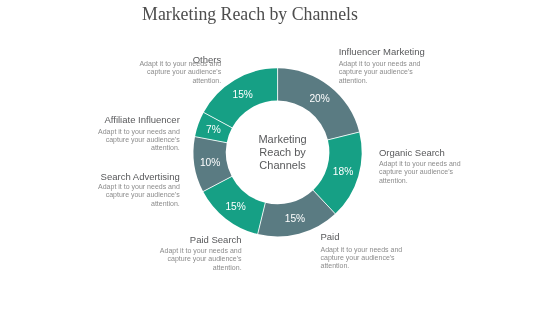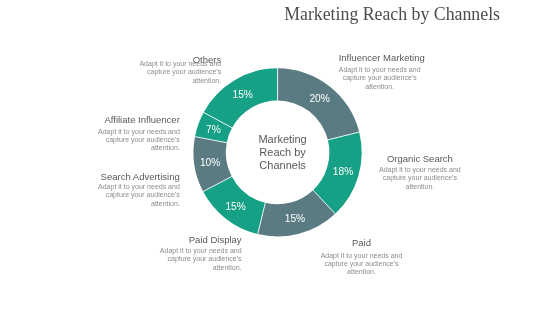--- a/index.html
+++ b/index.html
@@ -1,26 +1,26 @@
 <!DOCTYPE html>
 <html><head>
 <meta charset="utf-8">
 <style>
   html,body{margin:0;padding:0;background:#fff;}
   body{width:560px;height:315px;overflow:hidden;
        font-family:"Liberation Sans",sans-serif;font-variant-ligatures:none;}
   .slide{position:relative;width:560px;height:315px;background:#ffffff;}
-  .title{position:absolute;left:0;top:4px;width:500px;text-align:right;
+  .title{position:absolute;left:0;top:4px;width:500px;text-align:center;
          font-family:"Liberation Serif",serif;font-size:17.8px;color:#4d4d4d;}
   svg.chart{position:absolute;left:0;top:0;width:560px;height:315px;display:block;}
   .cb{position:absolute;}
   .cb.hd{font-size:9.5px;color:#58595b;line-height:11px;white-space:nowrap;}
   .cb.bd{font-size:7px;color:#8c8c8c;line-height:8.2px;}
   .cb.r{text-align:right;}
-  .cb.l{text-align:center;margin-top:6px;}
+  .cb.l{text-align:left;}
 </style>
 </head>
 <body>
 
 <div class="slide">
   <div class="title">Marketing Reach by Channels</div>
   <svg class="chart" id="donut" viewBox="0 0 560 315">
       <path d="M277.6 68.30000000000001 A84.1 84.1 0 0 1 359.2018705798113 132.05436858006794 L327.86131862109664 139.8684458079372 A51.8 51.8 0 0 0 277.6 100.60000000000001 Z" fill="#5a7b82"></path>
       <path d="M359.2018705798113 132.05436858006794 A84.1 84.1 0 0 1 335.17041160860276 213.7062615661407 L313.0595400871061 190.16057490042914 A51.8 51.8 0 0 0 327.86131862109664 139.8684458079372 Z" fill="#16a085"></path>
       <path d="M335.17041160860276 213.7062615661407 A84.1 84.1 0 0 1 257.6819119158815 234.10728099180204 L265.331784033801 202.72624441587809 A51.8 51.8 0 0 0 313.0595400871061 190.16057490042914 Z" fill="#5a7b82"></path>
@@ -52,16 +52,16 @@
       <div class="cb hd l" style="top: 46.4px; left: 338.7px; width: 82px;">Influencer Marketing</div>
       <div class="cb bd l" style="top: 60.2px; left: 338.7px; width: 82px;">Adapt it to your needs and capture your audience's attention.</div>
       <div class="cb hd r" style="top: 114.4px; left: 97.8px; width: 82px;">Affiliate Influencer</div>
       <div class="cb bd r" style="top: 127.6px; left: 97.8px; width: 82px;">Adapt it to your needs and capture your audience's attention.</div>
       <div class="cb hd l" style="top: 146.7px; left: 378.9px; width: 82px;">Organic Search</div>
       <div class="cb bd l" style="top: 160.2px; left: 378.9px; width: 82px;">Adapt it to your needs and capture your audience's attention.</div>
       <div class="cb hd r" style="top: 171.3px; left: 97.8px; width: 82px;">Search Advertising</div>
       <div class="cb bd r" style="top: 183.2px; left: 97.8px; width: 82px;">Adapt it to your needs and capture your audience's attention.</div>
       <div class="cb hd l" style="top: 231.2px; left: 320.5px; width: 82px;">Paid</div>
       <div class="cb bd l" style="top: 245.6px; left: 320.5px; width: 82px;">Adapt it to your needs and capture your audience's attention.</div>
-      <div class="cb hd r" style="top: 234.1px; left: 159.6px; width: 82px;">Paid Display</div>
+      <div class="cb hd r" style="top: 234.1px; left: 159.6px; width: 82px;">Paid Search</div>
       <div class="cb bd r" style="top: 247.2px; left: 159.6px; width: 82px;">Adapt it to your needs and capture your audience's attention.</div>
     </div>
 </div>
 
 </body></html>

